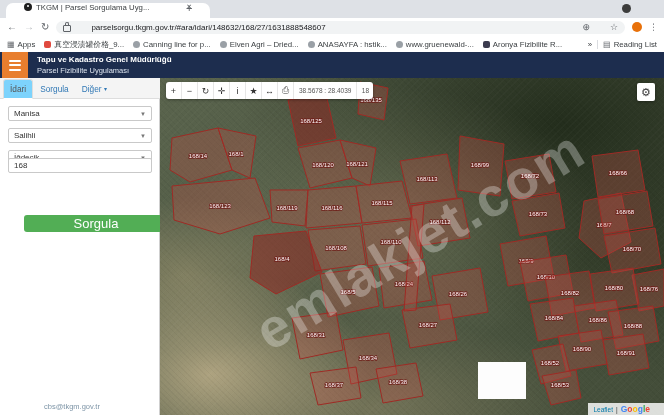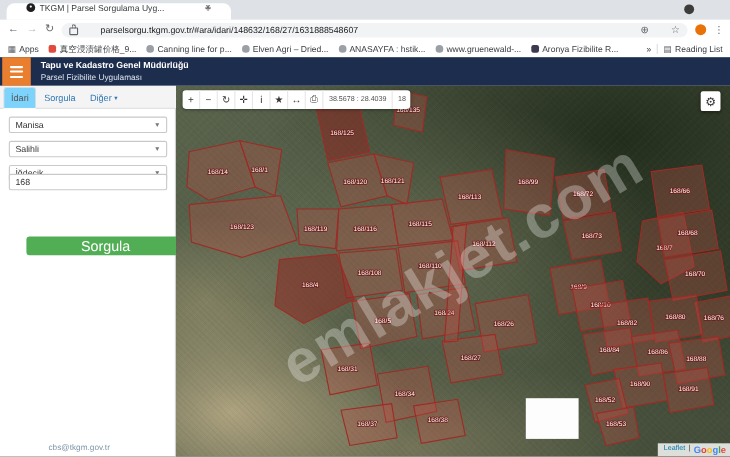--- a/index.html
+++ b/index.html
@@ -90,22 +90,22 @@
   .map-toolbar{position:absolute;left:6px;top:4px;height:17px;background:#fff;border-radius:3px;
                box-shadow:0 1px 3px rgba(0,0,0,0.35);display:flex;align-items:stretch;}
   .mt-btn{width:15px;display:flex;align-items:center;justify-content:center;font-size:9px;color:#333;
           border-right:1px solid #e6e6e6;}
   .mt-coords{padding:0 5px;font-size:6.5px;color:#555;display:flex;align-items:center;border-right:1px solid #e6e6e6;}
   .mt-zoom{width:16px;display:flex;align-items:center;justify-content:center;font-size:6.5px;color:#555;}
   .gear-btn{position:absolute;right:9px;top:5px;width:18px;height:18px;background:#fff;border-radius:2px;
             box-shadow:0 1px 3px rgba(0,0,0,0.35);display:flex;align-items:center;justify-content:center;
             font-size:11px;color:#3a3a3a;}
   .white-box{position:absolute;left:318px;top:284px;width:48px;height:37px;background:#fdfdfd;}
-  .attribution{position:absolute;right:0;bottom:0;background:rgba(255,255,255,0.82);padding:1px 4px 1px 5px;
-               font-size:6.5px;color:#333;display:flex;gap:3px;}
+  .attribution{position:absolute;right:0;bottom:0;background:rgba(255,255,255,0.82);padding:1px 14px 1px 5px;
+               font-size:6.5px;color:#333;display:flex;align-items:center;gap:3px;}
   .attr-leaflet{color:#0078a8;}
   .google{font-size:8.5px;font-weight:bold;letter-spacing:0;}
   .g0{color:#4285F4}.g1{color:#EA4335}.g2{color:#FBBC05}.g3{color:#4285F4}.g4{color:#34A853}.g5{color:#EA4335}
 </style>
 </head>
 <body>
 
 <div class="tabstrip">
   <div class="tab">
     <span class="favicon"></span>

